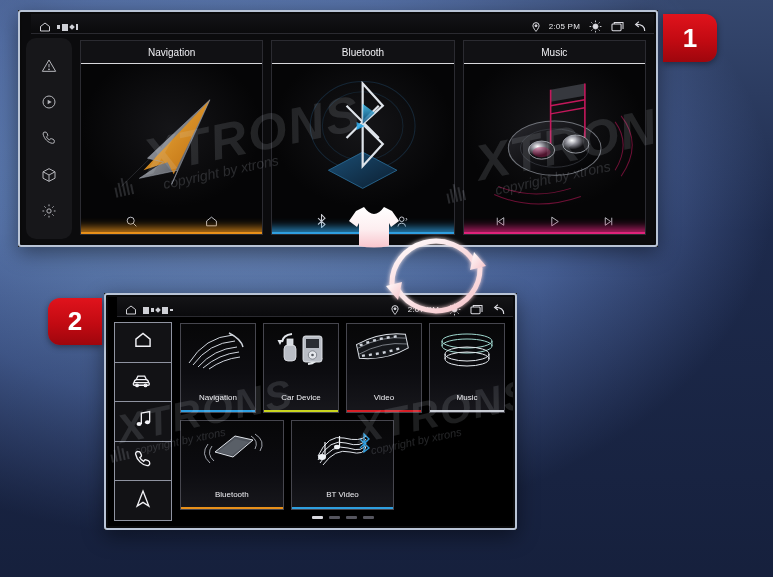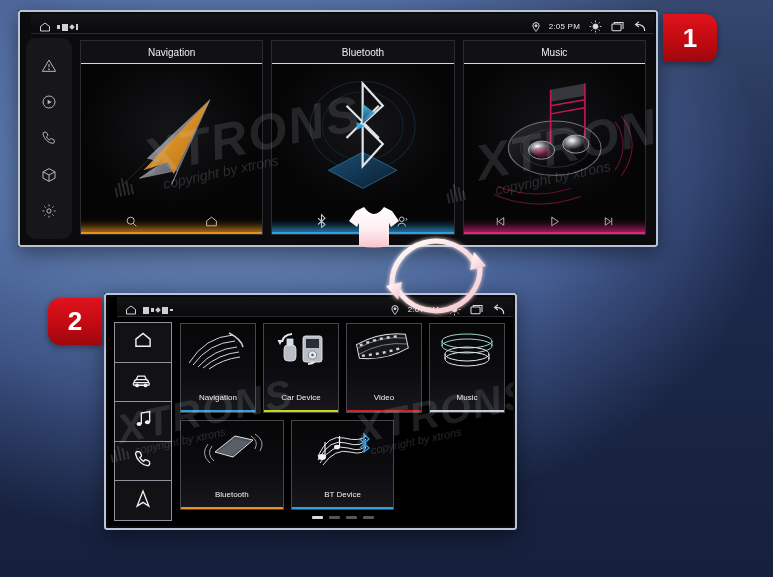--- a/index.html
+++ b/index.html
@@ -585,21 +585,21 @@
                   <path d="M8 34 q12-22 28-17 t20-4"></path>
                   <path d="M10 37 q12-20 28-15 t18-5"></path>
                   <path d="M13 39 q12-17 27-13 t16-6"></path>
                 </g>
                 <ellipse cx="12" cy="31" rx="4" ry="3" fill="#eef1f5"></ellipse>
                 <ellipse cx="27" cy="21" rx="3" ry="2.3" fill="#eef1f5"></ellipse>
                 <path d="M15 31 V16 M29.5 21 V10" stroke="#eef1f5" stroke-width="1.2"></path>
                 <path d="M54 8 L59 13 L54 17 V8 Z M54 17 L59 22 L54 26 V17 Z M50 13 L59 22 M50 22 L59 13" stroke="#2f9fe0" stroke-width="1.3" fill="none"></path>
               </svg>
             </div>
-            <span class="tile-label">BT Device</span>
+            <span class="tile-label">BT Video</span>
             <div class="tile-accent" style="background:#2f9fe0"></div>
           </div>
 
 
           <div class="tile empty"></div>
 
         </div>
 
         <div class="pager">
           <span class="dash on"></span>

